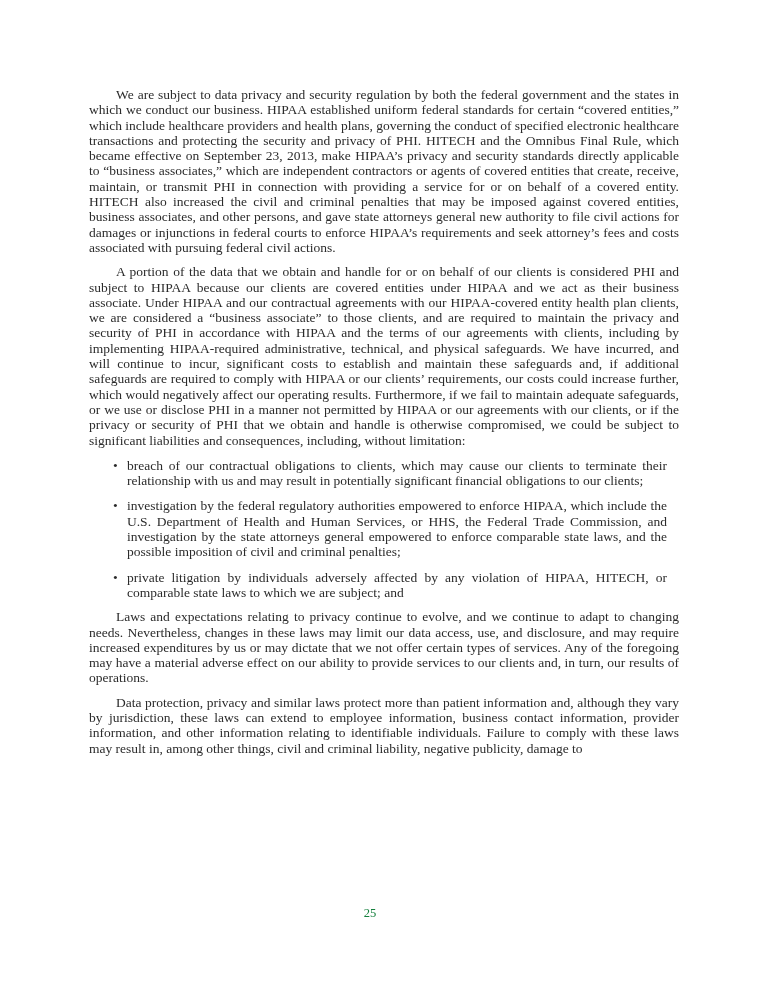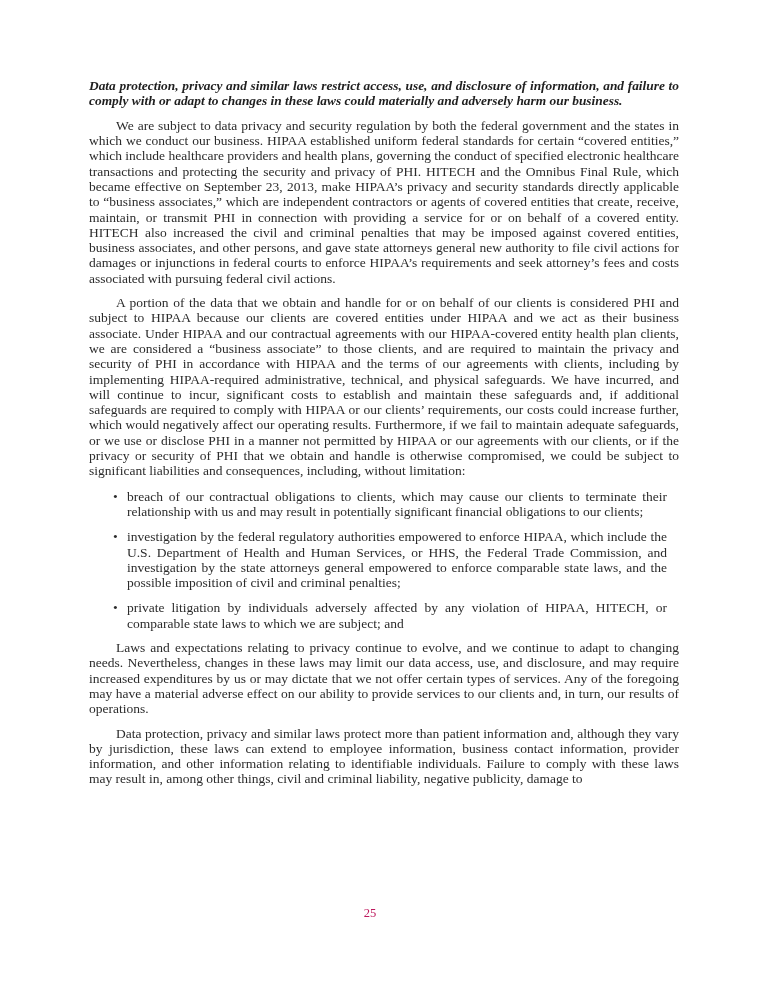--- a/index.html
+++ b/index.html
@@ -58,29 +58,28 @@
     top: 0;
   }
   .page-number {
     position: absolute;
     top: 906px;
     left: 0;
     width: 740px;
     text-align: center;
     font-size: 12.5px;
     line-height: 14px;
-    color: #be185d;
+    color: #15803d;
   }
 </style>
 </head>
 <body>
 
 <div class="sheet">
   <div class="textblock">
-    <h2 class="heading">Data protection, privacy and similar laws restrict access, use, and disclosure of information, and failure to comply with or adapt to changes in these laws could materially and adversely harm our business.</h2>
 
     <p class="para">We are subject to data privacy and security regulation by both the federal government and the states in which we conduct our business. HIPAA established uniform federal standards for certain “covered entities,” which include healthcare providers and health plans, governing the conduct of specified electronic healthcare transactions and protecting the security and privacy of PHI. HITECH and the Omnibus Final Rule, which became effective on September 23, 2013, make HIPAA’s privacy and security standards directly applicable to “business associates,” which are independent contractors or agents of covered entities that create, receive, maintain, or transmit PHI in connection with providing a service for or on behalf of a covered entity. HITECH also increased the civil and criminal penalties that may be imposed against covered entities, business associates, and other persons, and gave state attorneys general new authority to file civil actions for damages or injunctions in federal courts to enforce HIPAA’s requirements and seek attorney’s fees and costs associated with pursuing federal civil actions.</p>
 
     <p class="para">A portion of the data that we obtain and handle for or on behalf of our clients is considered PHI and subject to HIPAA because our clients are covered entities under HIPAA and we act as their business associate. Under HIPAA and our contractual agreements with our HIPAA-covered entity health plan clients, we are considered a “business associate” to those clients, and are required to maintain the privacy and security of PHI in accordance with HIPAA and the terms of our agreements with clients, including by implementing HIPAA-required administrative, technical, and physical safeguards. We have incurred, and will continue to incur, significant costs to establish and maintain these safeguards and, if additional safeguards are required to comply with HIPAA or our clients’ requirements, our costs could increase further, which would negatively affect our operating results. Furthermore, if we fail to maintain adequate safeguards, or we use or disclose PHI in a manner not permitted by HIPAA or our agreements with our clients, or if the privacy or security of PHI that we obtain and handle is otherwise compromised, we could be subject to significant liabilities and consequences, including, without limitation:</p>
 
     <ul class="bullet-list">
       <li class="bullet-item">breach of our contractual obligations to clients, which may cause our clients to terminate their relationship with us and may result in potentially significant financial obligations to our clients;</li>
       <li class="bullet-item">investigation by the federal regulatory authorities empowered to enforce HIPAA, which include the U.S. Department of Health and Human Services, or HHS, the Federal Trade Commission, and investigation by the state attorneys general empowered to enforce comparable state laws, and the possible imposition of civil and criminal penalties;</li>
       <li class="bullet-item">private litigation by individuals adversely affected by any violation of HIPAA, HITECH, or comparable state laws to which we are subject; and</li>
     </ul>

